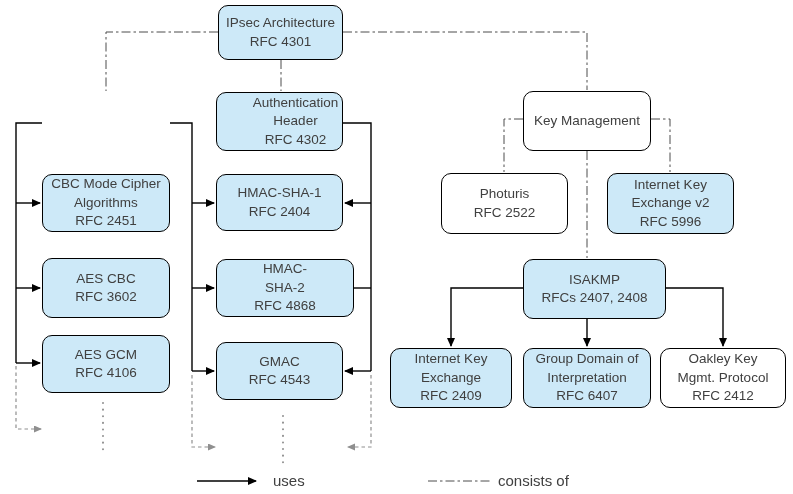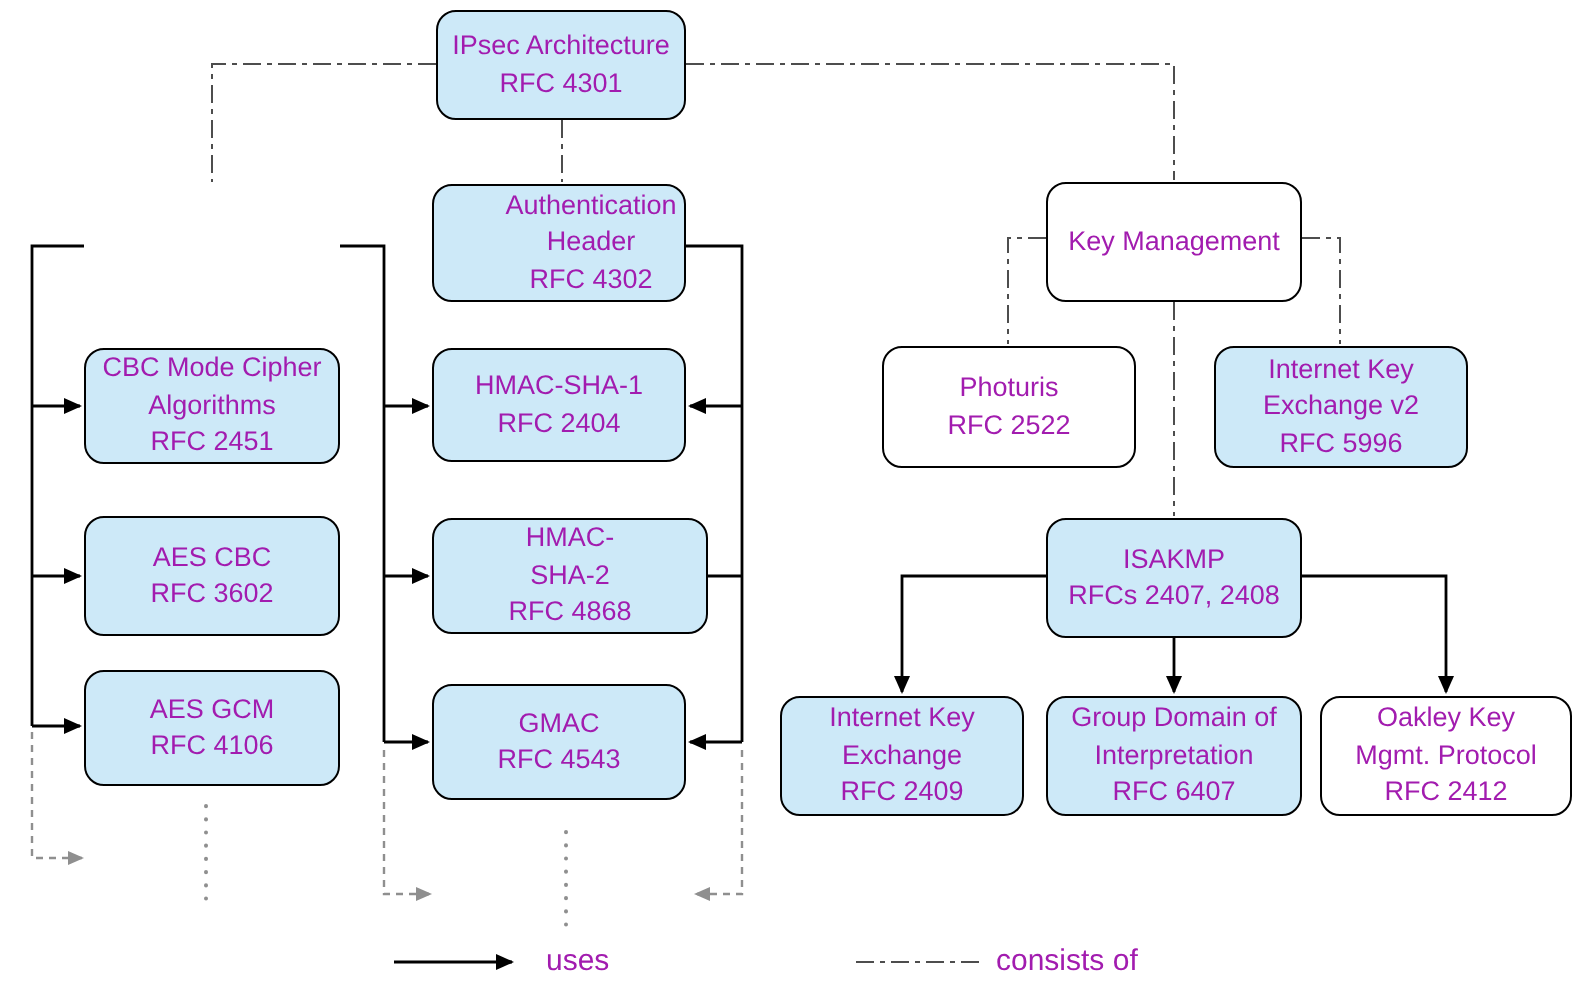--- a/index.html
+++ b/index.html
@@ -1,18 +1,18 @@
 <!DOCTYPE html>
 <html><head>
 <meta charset="utf-8">
 <style>
   html,body{margin:0;padding:0;background:#fff;}
   .stage{
     position:relative;width:793px;height:494px;background:#fff;
-    font-family:"Liberation Sans","DejaVu Sans",sans-serif;color:#a21caf;overflow:hidden;
+    font-family:"Liberation Sans","DejaVu Sans",sans-serif;color:#404040;overflow:hidden;
   }
   .stage svg.wires{position:absolute;left:0;top:0;pointer-events:none;}
   .node{
     position:absolute;display:flex;align-items:center;justify-content:center;
     text-align:center;border:1.4px solid #000;border-radius:10px;
     font-size:13.5px;line-height:1.36;background:#fff;box-sizing:border-box;
   }
   .node .lbl{white-space:pre-line;}
   .legend-text{
     position:absolute;font-size:15px;line-height:16px;white-space:nowrap;
@@ -120,21 +120,21 @@
     <span class="lbl">AES CBC
 RFC 3602</span>
     </div>
 
   <div class="node" style="left: 216px; top: 259px; width: 138px; height: 58px; background: rgb(205, 233, 248);">
     <span class="lbl">HMAC-
 SHA-2
 RFC 4868</span>
     </div>
 
-  <div class="node" style="left: 523px; top: 259px; width: 128px; height: 60px; background: rgb(205, 233, 248);">
+  <div class="node" style="left: 523px; top: 259px; width: 143px; height: 60px; background: rgb(205, 233, 248);">
     <span class="lbl">ISAKMP
 RFCs 2407, 2408</span>
     </div>
 
   <div class="node" style="left: 42px; top: 335px; width: 128px; height: 58px; background: rgb(205, 233, 248);">
     <span class="lbl">AES GCM
 RFC 4106</span>
     </div>
 
   <div class="node" style="left: 216px; top: 342px; width: 127px; height: 58px; background: rgb(205, 233, 248);">

